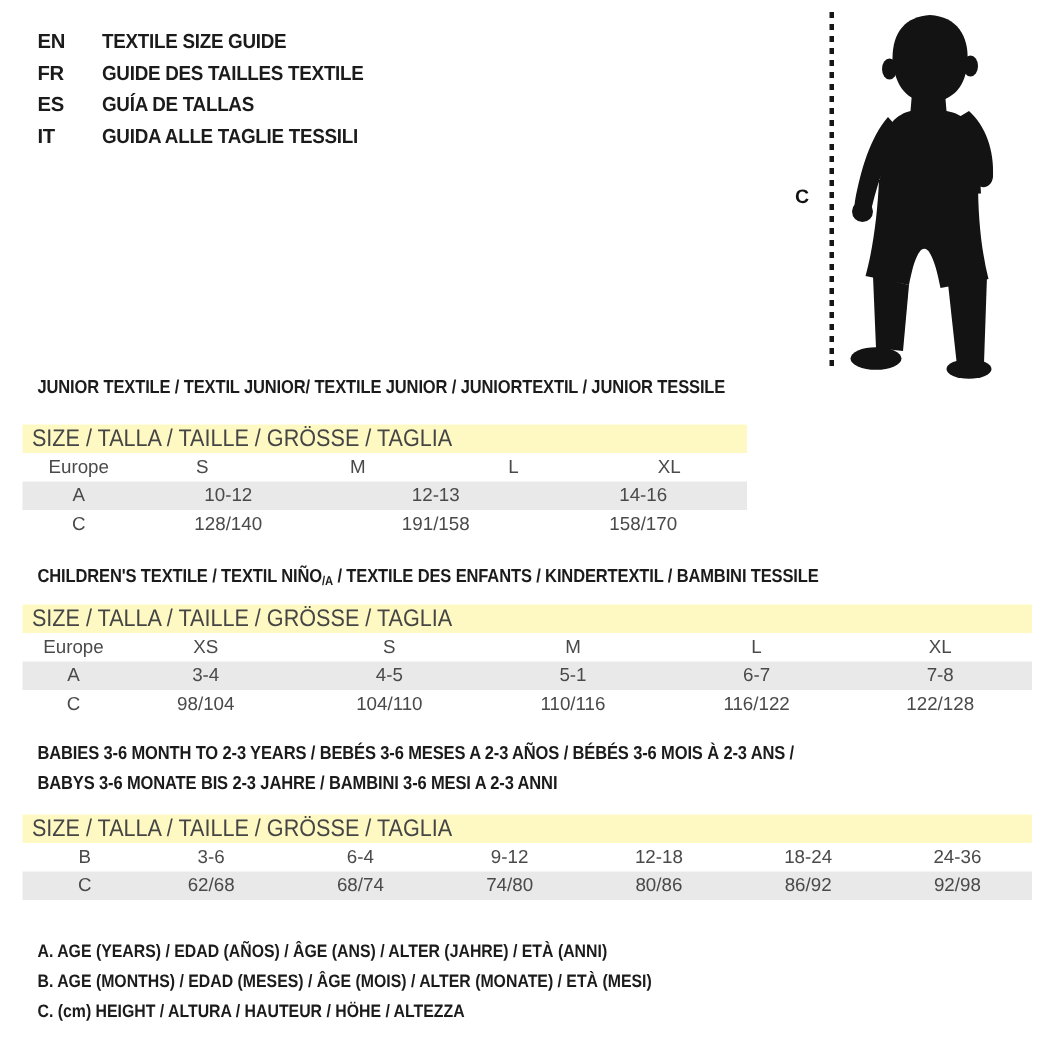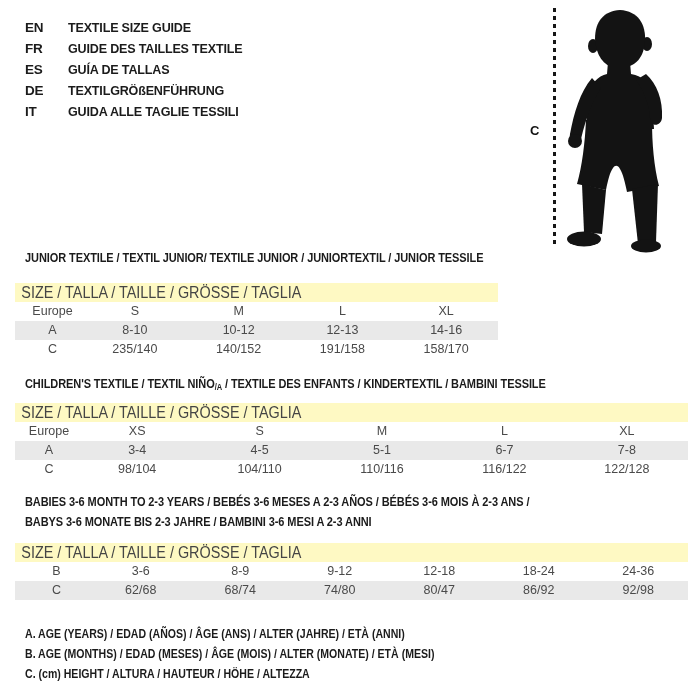--- a/index.html
+++ b/index.html
@@ -24,21 +24,21 @@
   .sec-title{position:absolute;left:25px;font-weight:bold;font-size:12.5px;color:#1b1b1b;
              line-height:20px;white-space:nowrap;transform:scaleX(.88);transform-origin:0 50%;
              letter-spacing:-.1px;}
   .sub{font-size:8.5px;vertical-align:-2px;}
 
   
   .tbl{position:absolute;left:15px;font-size:12.5px;color:#4a4a4a;}
   .band{height:19px;line-height:19px;background:#fef9c3;color:#454545;font-size:16px;overflow:hidden;}
   .band span{display:inline-block;padding-left:7px;white-space:nowrap;
              transform:scaleX(.9);transform-origin:0 50%;}
-  .row{display:flex;height:19px;line-height:19px;}
+  .row{display:flex;height:19px;line-height:19px;justify-content:flex-end;}
   .row.stripe{background:#e9e9e9;}
   .lbl{padding-left:7px;text-align:left;}
   .t1 .lbl{width:61px;} .t2 .lbl{width:54px;} .t3 .lbl{width:69px;}
   .c{flex:1;text-align:center;}
 
   
   .notes{position:absolute;left:25px;top:624px;}
   .note{font-weight:bold;font-size:12px;color:#1b1b1b;line-height:20px;white-space:nowrap;
         transform:scaleX(.88);transform-origin:0 50%;}
 </style>
@@ -52,24 +52,20 @@
       <span class="lang-code">EN</span>
       <span class="lang-title">TEXTILE SIZE GUIDE</span>
     </div>
     <div class="lang-row">
       <span class="lang-code">FR</span>
       <span class="lang-title">GUIDE DES TAILLES TEXTILE</span>
     </div>
     <div class="lang-row">
       <span class="lang-code">ES</span>
       <span class="lang-title">GUÍA DE TALLAS</span>
-    </div>
-    <div class="lang-row">
-      <span class="lang-code">DE</span>
-      <span class="lang-title">TEXTILGRÖßENFÜHRUNG</span>
     </div>
     <div class="lang-row">
       <span class="lang-code">IT</span>
       <span class="lang-title">GUIDA ALLE TAGLIE TESSILI</span>
     </div>
   </div>
 
   <div class="figure">
     <span class="c-label">C</span>
     <div class="dash-line"></div>
@@ -98,29 +94,27 @@
     </div>
     <div class="row">
       <div class="c lbl" style="flex:none">Europe</div>
       <div class="c">S</div>
       <div class="c">M</div>
       <div class="c">L</div>
       <div class="c">XL</div>
     </div>
     <div class="row stripe">
       <div class="c lbl" style="flex:none">A</div>
-      <div class="c">8-10</div>
       <div class="c">10-12</div>
       <div class="c">12-13</div>
       <div class="c">14-16</div>
     </div>
     <div class="row">
       <div class="c lbl" style="flex:none">C</div>
-      <div class="c">235/140</div>
-      <div class="c">140/152</div>
+      <div class="c">128/140</div>
       <div class="c">191/158</div>
       <div class="c">158/170</div>
     </div>
   </div>
 
   <div class="sec-title" style="top:374px"><span>CHILDREN'S TEXTILE / TEXTIL NIÑO</span><span class="sub">/A</span><span> / TEXTILE DES ENFANTS / KINDERTEXTIL / BAMBINI TESSILE</span></div>
   <div class="tbl t2" style="top:403px;width:673px">
     <div class="band">
       <span>SIZE / TALLA / TAILLE / GRÖSSE / TAGLIA</span>
     </div>
@@ -154,32 +148,32 @@
     <div>BABIES 3-6 MONTH TO 2-3 YEARS / BEBÉS 3-6 MESES A 2-3 AÑOS / BÉBÉS 3-6 MOIS À 2-3 ANS /</div>
     <div>BABYS 3-6 MONATE BIS 2-3 JAHRE / BAMBINI 3-6 MESI A 2-3 ANNI</div>
   </div>
   <div class="tbl t3" style="top:543px;width:673px">
     <div class="band">
       <span>SIZE / TALLA / TAILLE / GRÖSSE / TAGLIA</span>
     </div>
     <div class="row">
       <div class="c lbl" style="flex:none">B</div>
       <div class="c">3-6</div>
-      <div class="c">8-9</div>
+      <div class="c">6-4</div>
       <div class="c">9-12</div>
       <div class="c">12-18</div>
       <div class="c">18-24</div>
       <div class="c">24-36</div>
     </div>
     <div class="row stripe">
       <div class="c lbl" style="flex:none">C</div>
       <div class="c">62/68</div>
       <div class="c">68/74</div>
       <div class="c">74/80</div>
-      <div class="c">80/47</div>
+      <div class="c">80/86</div>
       <div class="c">86/92</div>
       <div class="c">92/98</div>
     </div>
   </div>
 
   <div class="notes">
     <div class="note">A. AGE (YEARS) / EDAD (AÑOS) / ÂGE (ANS) / ALTER (JAHRE) / ETÀ (ANNI)</div>
     <div class="note">B. AGE (MONTHS) / EDAD (MESES) / ÂGE (MOIS) / ALTER (MONATE) / ETÀ (MESI)</div>
     <div class="note">C. (cm) HEIGHT / ALTURA / HAUTEUR / HÖHE / ALTEZZA</div>
   </div>

